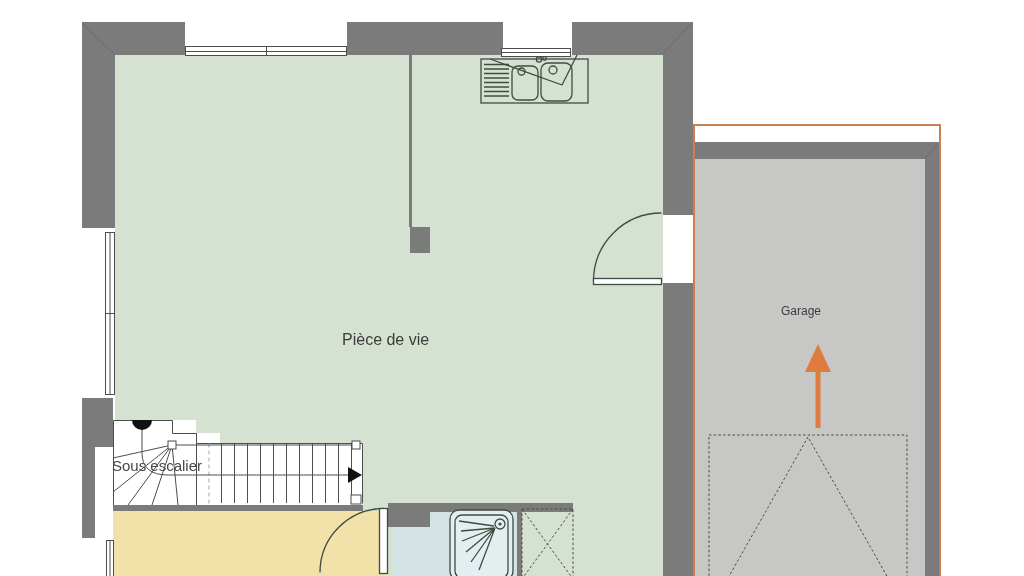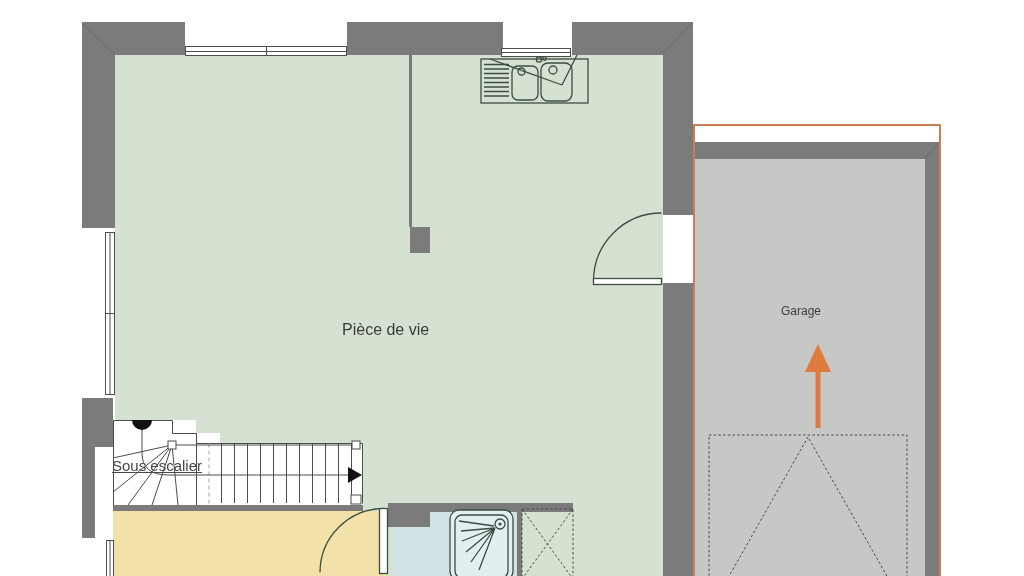--- a/index.html
+++ b/index.html
@@ -50,23 +50,23 @@
   .fxfill{fill:#e3eef0;}
   .wln{stroke:#4d4d4d;fill:none;stroke-width:1;}
   .wlnfill{fill:#ffffff;}
   .st{stroke:#4d4d4d;fill:none;stroke-width:1;}
   .stfill{fill:#ffffff;}
   .dash{stroke:#4a4a4a;fill:none;stroke-width:1;stroke-dasharray:2.5 2.2;}
   .dashlt{stroke:#a9bfa9;fill:none;stroke-width:1.2;stroke-dasharray:4 3;}
   .cham{stroke:#6b6b6b;fill:none;stroke-width:1;}
   .blk{fill:#111111;stroke:none;}
   .arr{fill:var(--direction-arrow);stroke:none;}
-  #living-label{left:342px;top:321px;font-size:16px;}
+  #living-label{left:342px;top:331px;font-size:16px;}
   #garage-label{left:781px;top:304px;font-size:12px;}
-  #understairs-label{left:112px;top:457px;font-size:15px;color:#474747;text-decoration:underline;}
+  #understairs-label{left:112px;top:457px;font-size:15px;color:#474747;}
 </style>
 </head>
 <body>
 
 <div id="plan">
 
   <div id="living-floor" class="floor"></div>
   <div id="garage-shell" class="floor"></div>
   <div id="garage-wall-top" class="wall"></div>
   <div id="garage-wall-right" class="wall"></div>

